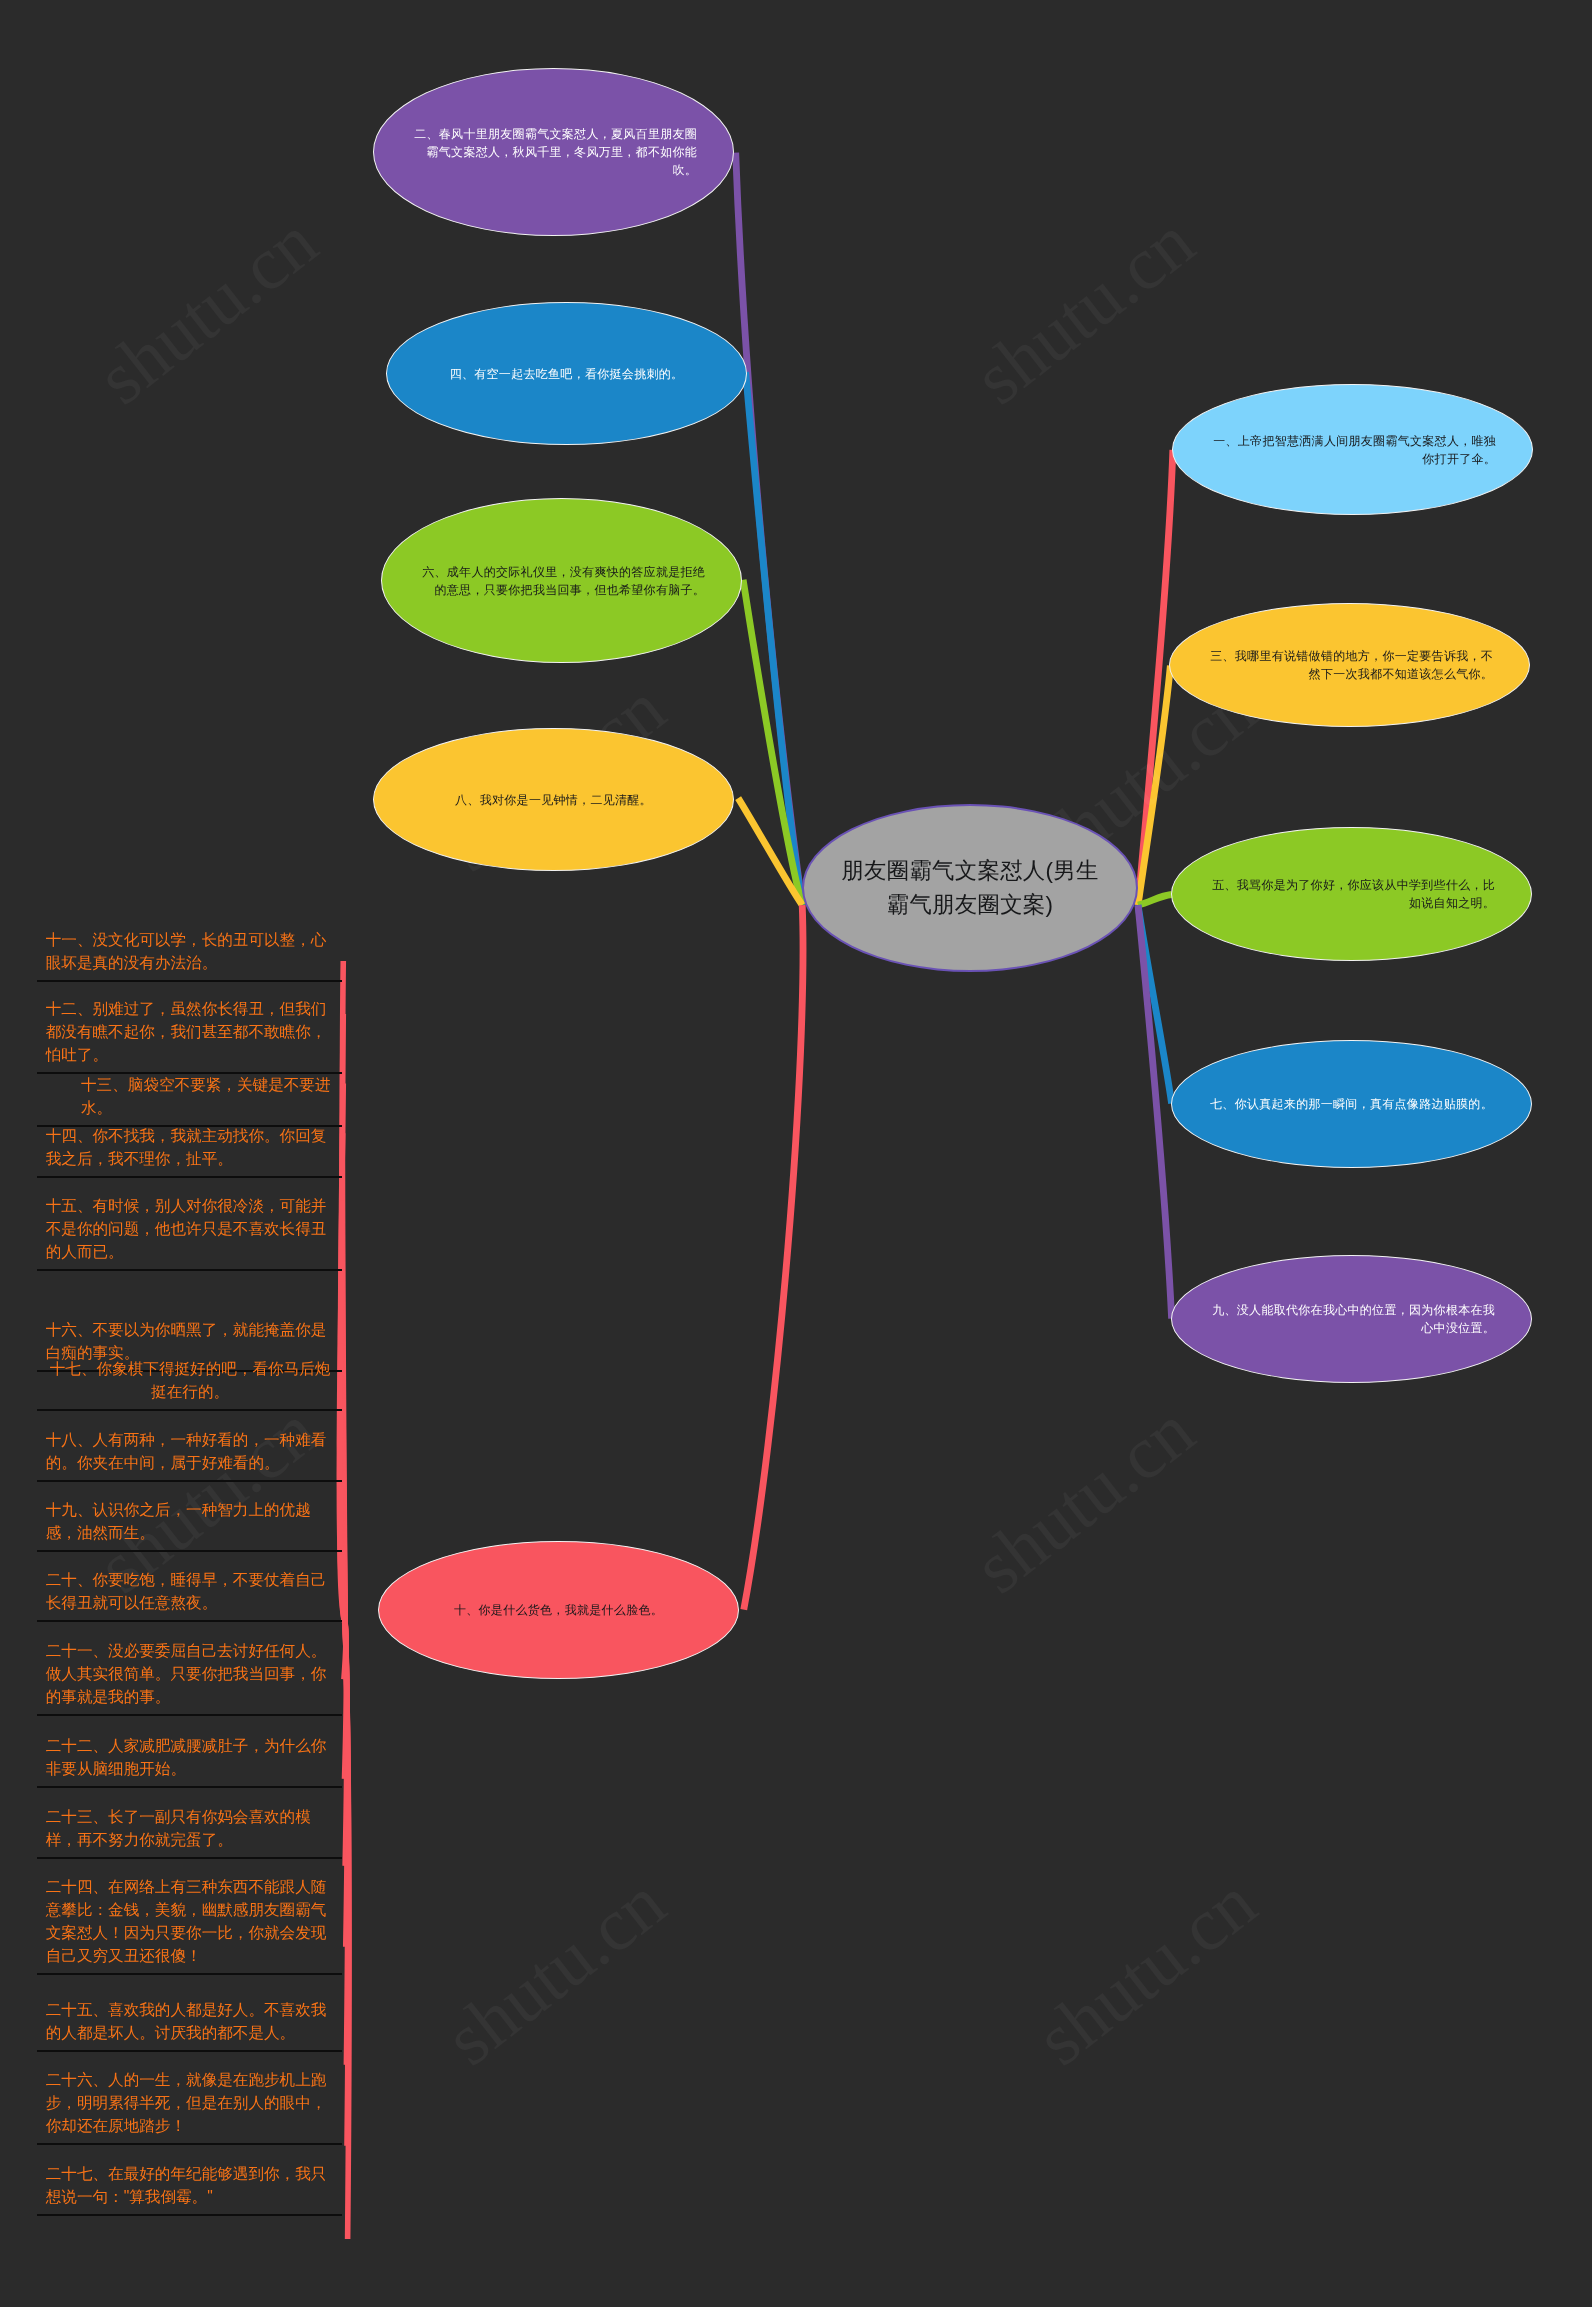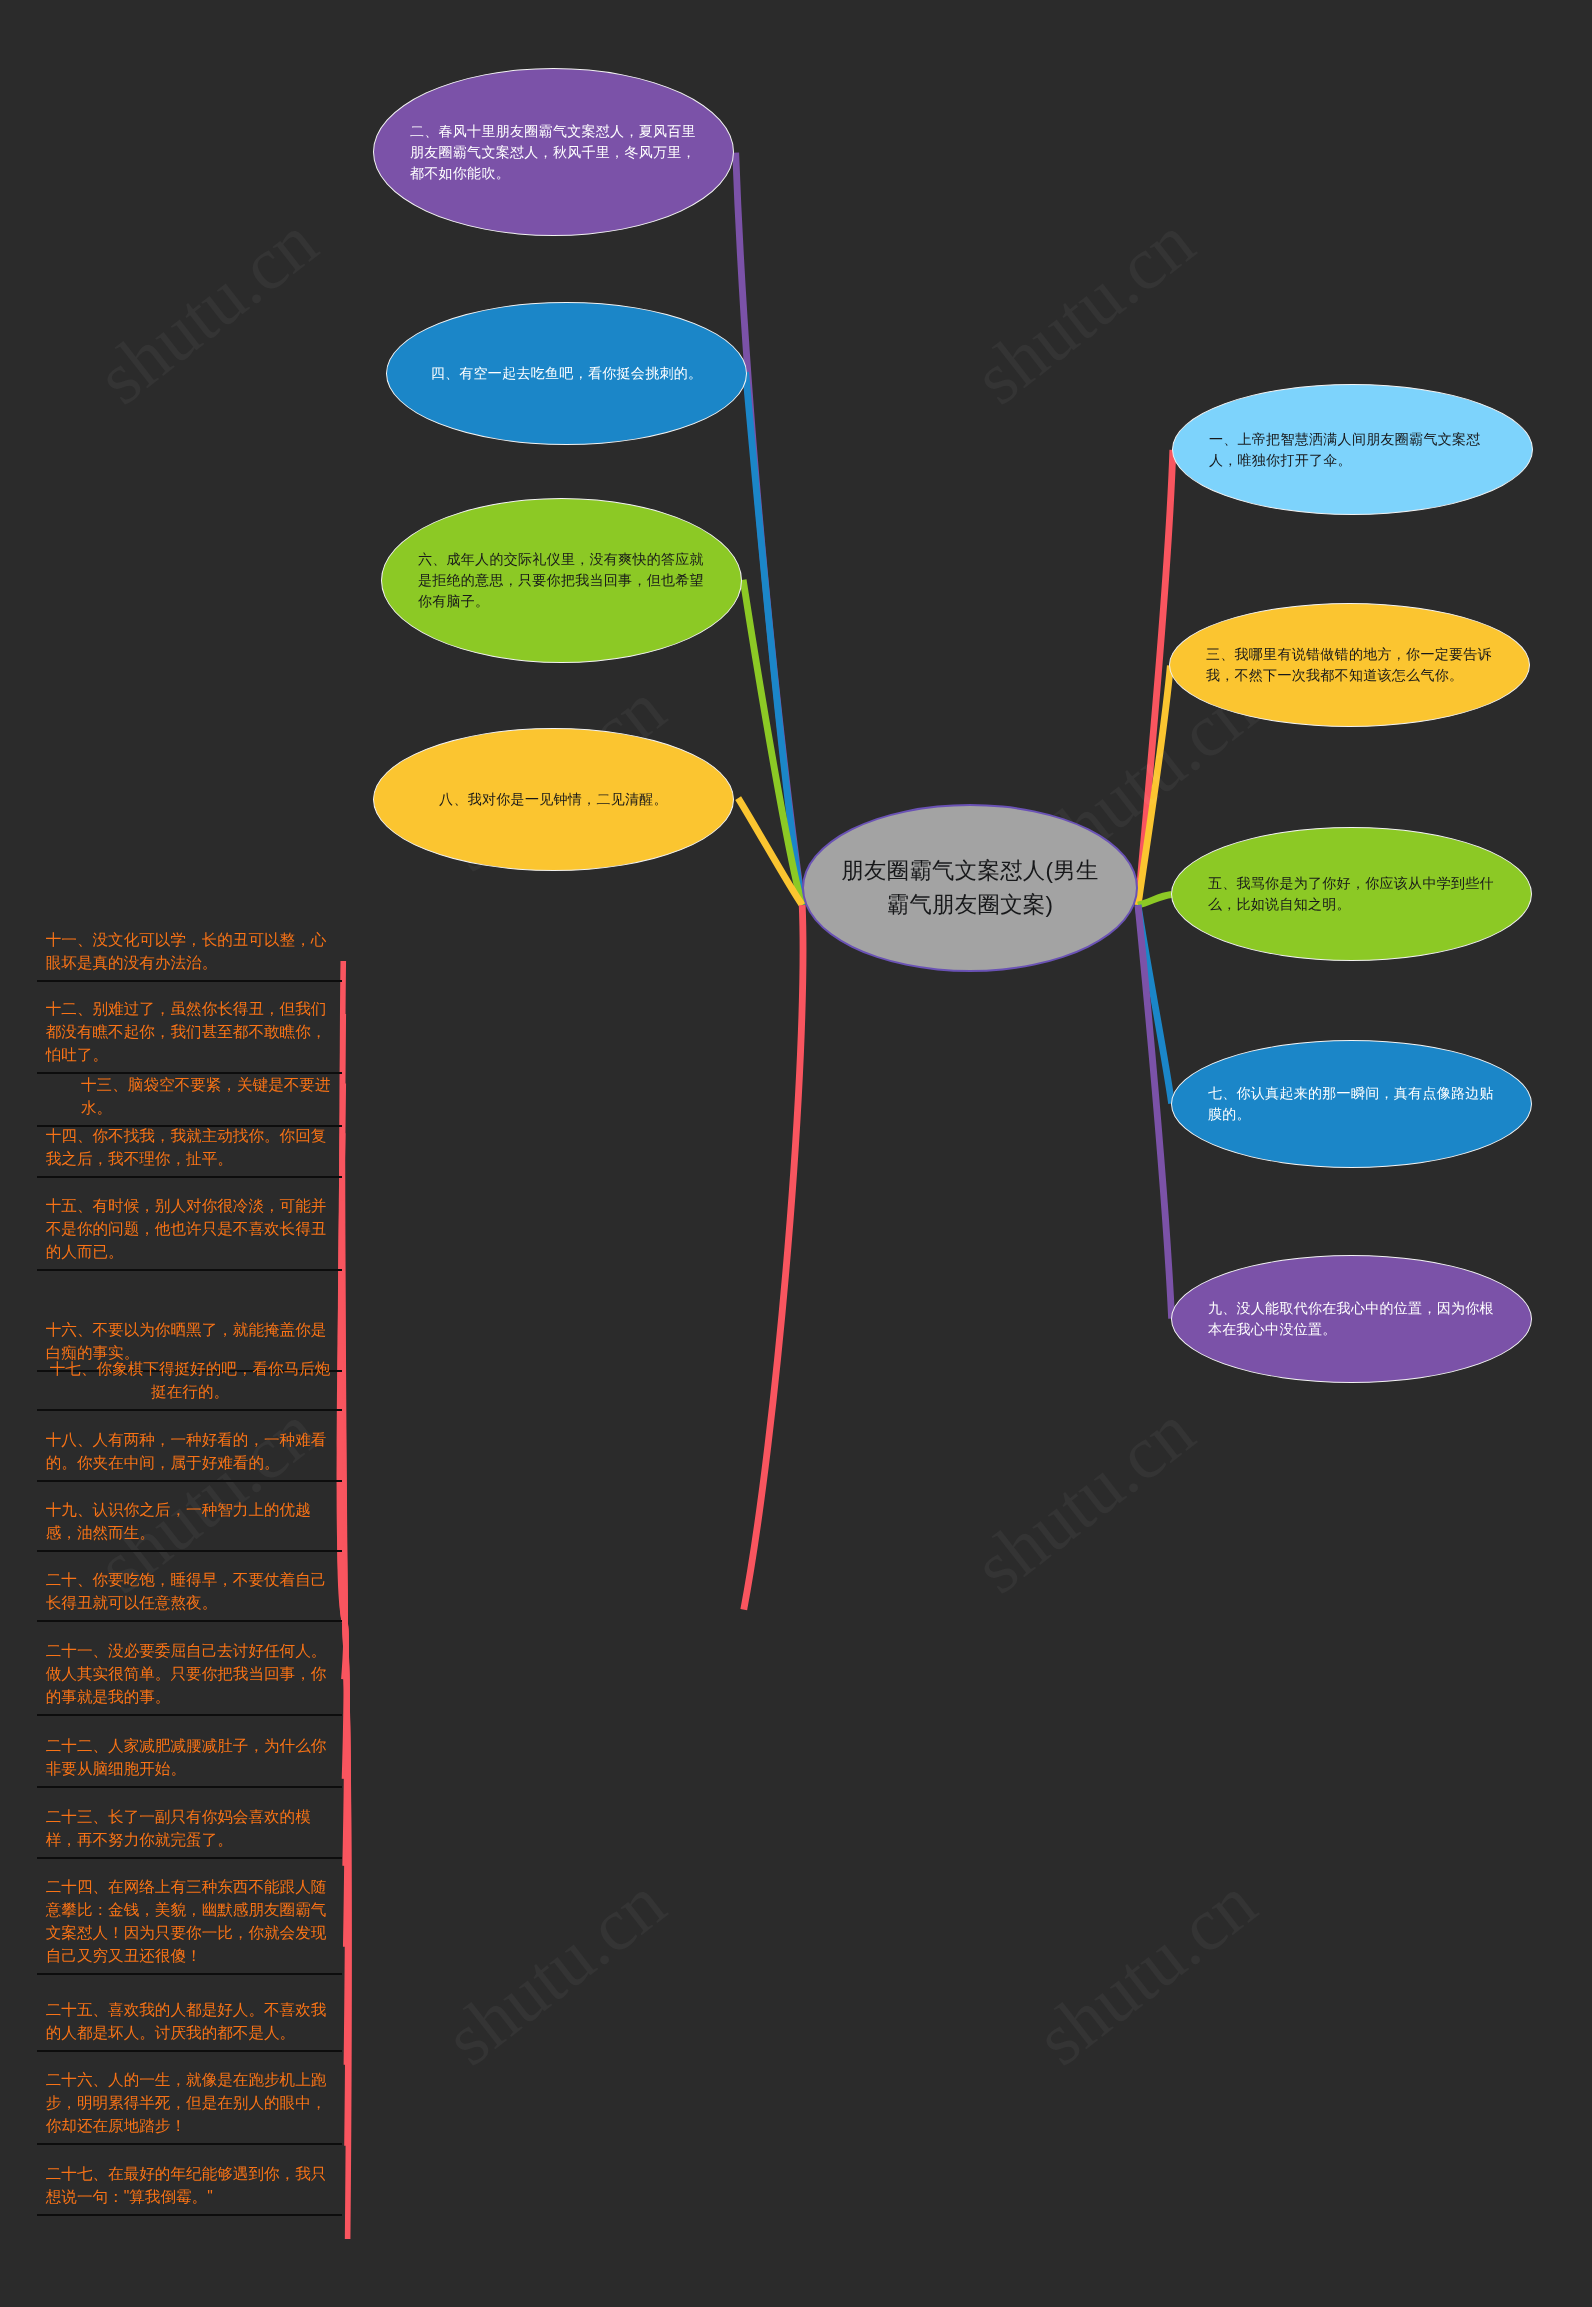--- a/index.html
+++ b/index.html
@@ -19,22 +19,23 @@
     border:1.9px solid #f2f2f2;
     display:flex;align-items:center;justify-content:center;
     box-sizing:border-box;
     text-align:left;
     z-index:3;
   }
   .node .txt{
     display:block;
     padding:0 10%;
     line-height:1.5;
-    font-size:14px;
+    font-size:12px;
     letter-spacing:0.3px;
+    text-align:right;
   }
   .node.center{
     border-color:#6a52b5;
     border-width:2.5px;
   }
   .node.center .txt{
     font-size:22.4px;text-align:center;padding:0 9%;
   }
   .dark{color:#17181a;}
   .light{color:#ffffff;}
@@ -127,20 +128,23 @@
   </div>
 
   <div class="node" style="left:381px;top:498px;width:361px;height:165px;background:#8cc925;">
     <span class="txt dark">六、成年人的交际礼仪里，没有爽快的答应就是拒绝的意思，只要你把我当回事，但也希望你有脑子。</span>
   </div>
 
   <div class="node" style="left:373px;top:728px;width:361px;height:143px;background:#fbc530;">
     <span class="txt dark">八、我对你是一见钟情，二见清醒。</span>
   </div>
 
+  <div class="node" style="left:378px;top:1541px;width:361px;height:138px;background:#f9555f;">
+    <span class="txt dark">十、你是什么货色，我就是什么脸色。</span>
+  </div>
 
   <div class="node" style="left:1172px;top:384px;width:361px;height:131px;background:#7dd3fc;">
     <span class="txt dark">一、上帝把智慧洒满人间朋友圈霸气文案怼人，唯独你打开了伞。</span>
   </div>
 
   <div class="node" style="left:1169px;top:603px;width:361px;height:124px;background:#fbc530;">
     <span class="txt dark">三、我哪里有说错做错的地方，你一定要告诉我，不然下一次我都不知道该怎么气你。</span>
   </div>
 
   <div class="node" style="left:1171px;top:827px;width:361px;height:134px;background:#8cc925;">

